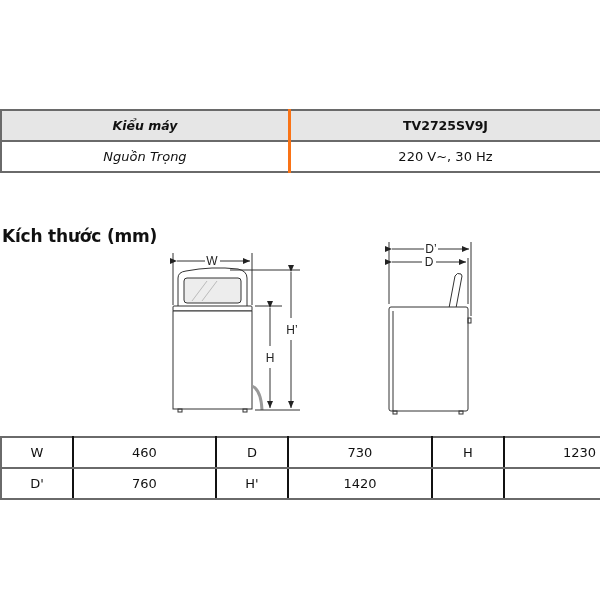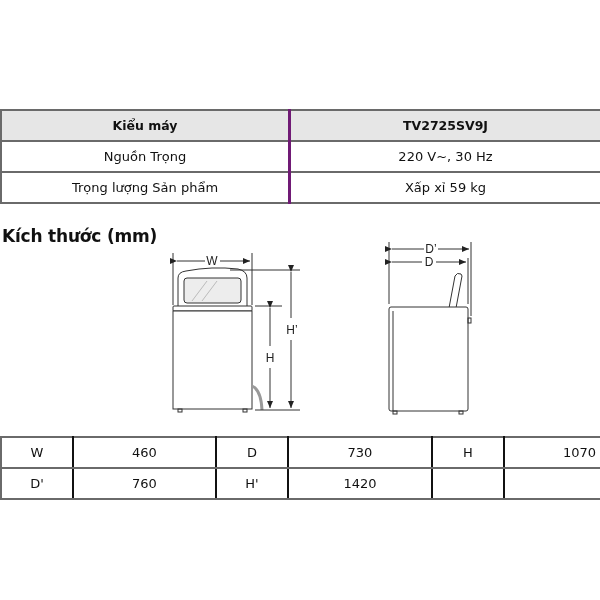--- a/index.html
+++ b/index.html
@@ -2,21 +2,21 @@
 <html><head>
 <meta charset="utf-8">
 <style>
   html, body { margin:0; padding:0; background:#ffffff; }
   body { width:600px; height:600px; position:relative; overflow:hidden;
          font-family:"DejaVu Sans","Liberation Sans",sans-serif; color:#111; }
   .spec-table { position:absolute; left:0; top:109px; width:600px; border-collapse:collapse; }
   .spec-table td { height:29px; text-align:center; font-size:13px; padding:0;
                    border-top:2px solid #6a6a6a; border-bottom:2px solid #6a6a6a; }
   .spec-table tr.head td { background:#e6e6e6; font-weight:bold; font-size:12.5px; }
-  .spec-table td.c1 { width:286px; border-left:2px solid #6a6a6a; border-right:3px solid #701a75; }
+  .spec-table td.c1 { width:286px; border-left:2px solid #6a6a6a; border-right:3px solid #f97316;font-style:italic; }
   .section-title { position:absolute; left:2px; top:226px; font-size:17px; font-weight:bold;
                    letter-spacing:-0.2px; }
   .diagram { position:absolute; left:0; top:238px; }
   .dim-table { position:absolute; left:0; top:436px; width:600px; border-collapse:collapse; }
   .dim-table td { height:29px; text-align:center; font-size:13px; padding:0;
                   border-top:2px solid #6a6a6a; border-bottom:2px solid #6a6a6a;
                   border-right:2px solid #111; }
   .dim-table td:first-child { border-left:2px solid #6a6a6a; }
   .dim-table td:last-child { border-right:none; }
 </style>
@@ -25,24 +25,20 @@
 
 <table class="spec-table">
   <tbody>
       <tr class="head">
     <td class="c1">Kiểu máy</td>
     <td>TV2725SV9J</td>
   </tr>
   <tr>
     <td class="c1">Nguồn Trọng</td>
     <td>220 V~, 30 Hz</td>
-  </tr>
-  <tr>
-    <td class="c1">Trọng lượng Sản phẩm</td>
-    <td>Xấp xỉ 59 kg</td>
   </tr>
 </tbody>
   </table>
 
 <div class="section-title">Kích thước (mm)</div>
 
 <svg class="diagram" width="600" height="180" viewBox="0 238 600 180" xmlns="http://www.w3.org/2000/svg">
   <defs>
     <marker id="ar" markerWidth="8" markerHeight="8" refX="7" refY="4" orient="auto" markerUnits="userSpaceOnUse">
       <path d="M0,1 L7,4 L0,7 Z" fill="#222"></path>
@@ -95,21 +91,21 @@
 </svg>
 
 <table class="dim-table">
   <tbody>
       <tr>
     <td style="width:70px">W</td>
     <td style="width:141px">460</td>
     <td style="width:70px">D</td>
     <td style="width:142px">730</td>
     <td style="width:70px">H</td>
-    <td style="text-align:right;padding-right:4px">1070</td>
+    <td style="text-align:right;padding-right:4px">1230</td>
   </tr>
   <tr>
     <td>D'</td>
     <td>760</td>
     <td>H'</td>
     <td>1420</td>
     <td></td>
     <td></td>
   </tr>
 </tbody>

